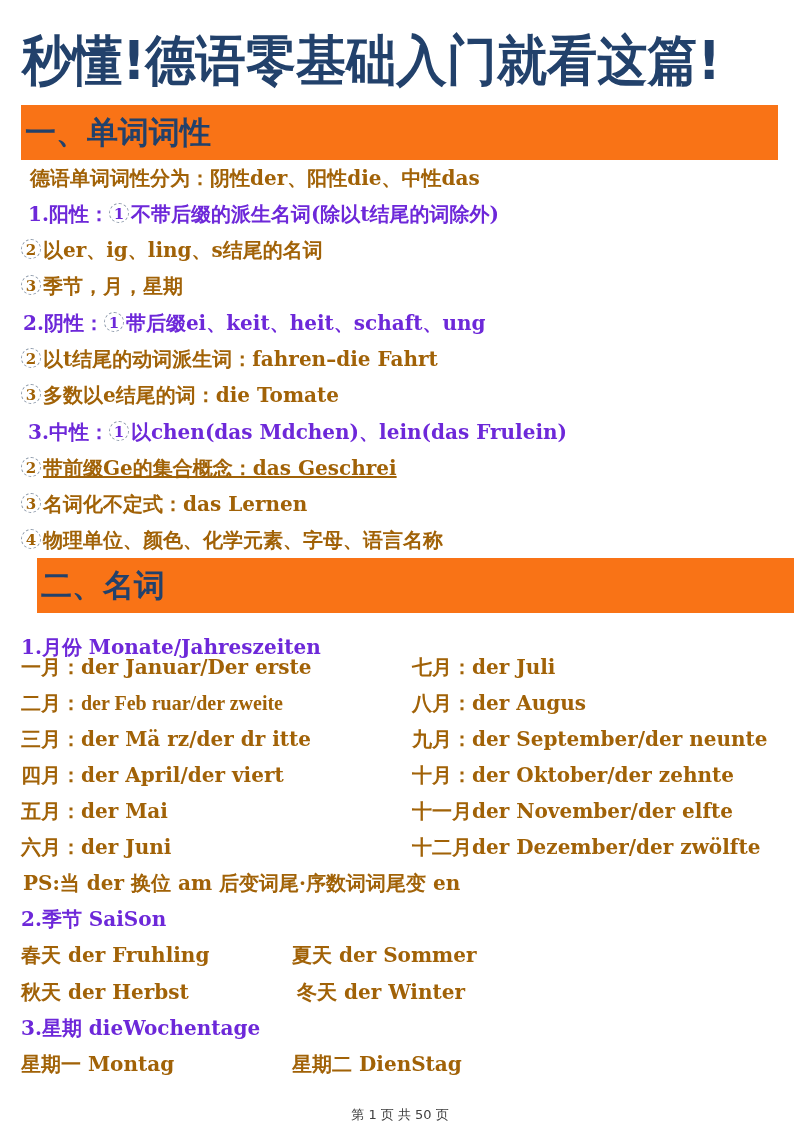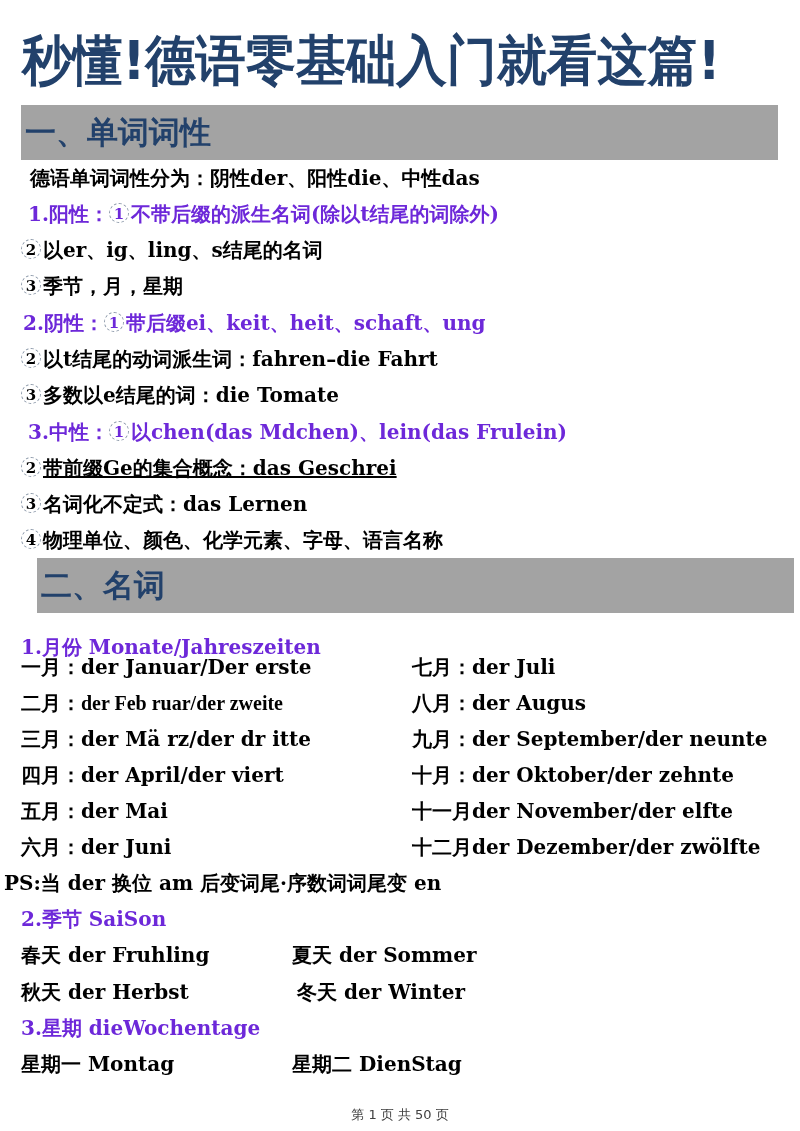--- a/index.html
+++ b/index.html
@@ -10,32 +10,32 @@
   }
   .title {
     position: absolute; left: 22px; top: 28px;
     font-family: "DejaVu Sans", "Liberation Sans", sans-serif;
     font-weight: bold; font-size: 54px; line-height: 66px;
     color: #22416b; letter-spacing: 0px; white-space: nowrap;
     transform: scaleX(0.93); transform-origin: left center;
   }
   .section-bar {
     position: absolute; left: 21px; width: 757px; height: 55px;
-    background: #a3a3a3;
+    background: #f97316;
   }
   .section-bar .label {
     position: absolute; left: 4px; top: 6px;
     font-family: "DejaVu Sans", "Liberation Sans", sans-serif;
     font-weight: bold; font-size: 31px; line-height: 42px; color: #22416b;
     white-space: nowrap;
   }
   .line {
     position: absolute; white-space: nowrap;
     font-weight: bold; font-size: 20px; line-height: 28px;
-    color: #000000;
+    color: #a16207;
   }
   .red { color: #6d28d9; }
   .circ {
     display: inline-block; width: 20px; height: 20px; line-height: 20px;
     border: 1px dashed #8a97a8; border-radius: 50%;
     text-align: center; font-size: 15px; margin-right: 2px;
     vertical-align: 2px; box-sizing: border-box;
   }
   .footer {
     position: absolute; left: 0; width: 800px; top: 1106px; text-align: center;
@@ -102,21 +102,21 @@
   <div class="line" style="left:21px; top:797px;">五月：der Mai</div>
   <div class="line" style="left:21px; top:833px;">六月：der Juni</div>
 
   <div class="line" style="left:412px; top:653px;text-align:center;">七月：der Juli</div>
   <div class="line" style="left:412px; top:689px;">八月：der Augus</div>
   <div class="line" style="left:412px; top:725px;">九月：der September/der neunte</div>
   <div class="line" style="left:412px; top:761px;">十月：der Oktober/der zehnte</div>
   <div class="line" style="left:412px; top:797px;">十一月der November/der elfte</div>
   <div class="line" style="left:412px; top:833px;">十二月der Dezember/der zwölfte</div>
 
-  <div class="line" style="left:4px; top:869px;">PS:当 der 换位 am 后变词尾·序数词词尾变 en</div>
+  <div class="line" style="left:23px; top:869px;">PS:当 der 换位 am 后变词尾·序数词词尾变 en</div>
 
   <div class="line red" style="left:21px; top:905px;">2.季节 SaiSon</div>
   <div class="line" style="left:21px; top:941px;">春天 der Fruhling</div>
   <div class="line" style="left:292px; top:941px;">夏天 der Sommer</div>
   <div class="line" style="left:21px; top:978px;">秋天 der Herbst</div>
   <div class="line" style="left:297px; top:978px;">冬天 der Winter</div>
 
   <div class="line red" style="left:21px; top:1014px;">3.星期 dieWochentage</div>
   <div class="line" style="left:21px; top:1050px;">星期一 Montag</div>
   <div class="line" style="left:292px; top:1050px;">星期二 DienStag</div>

